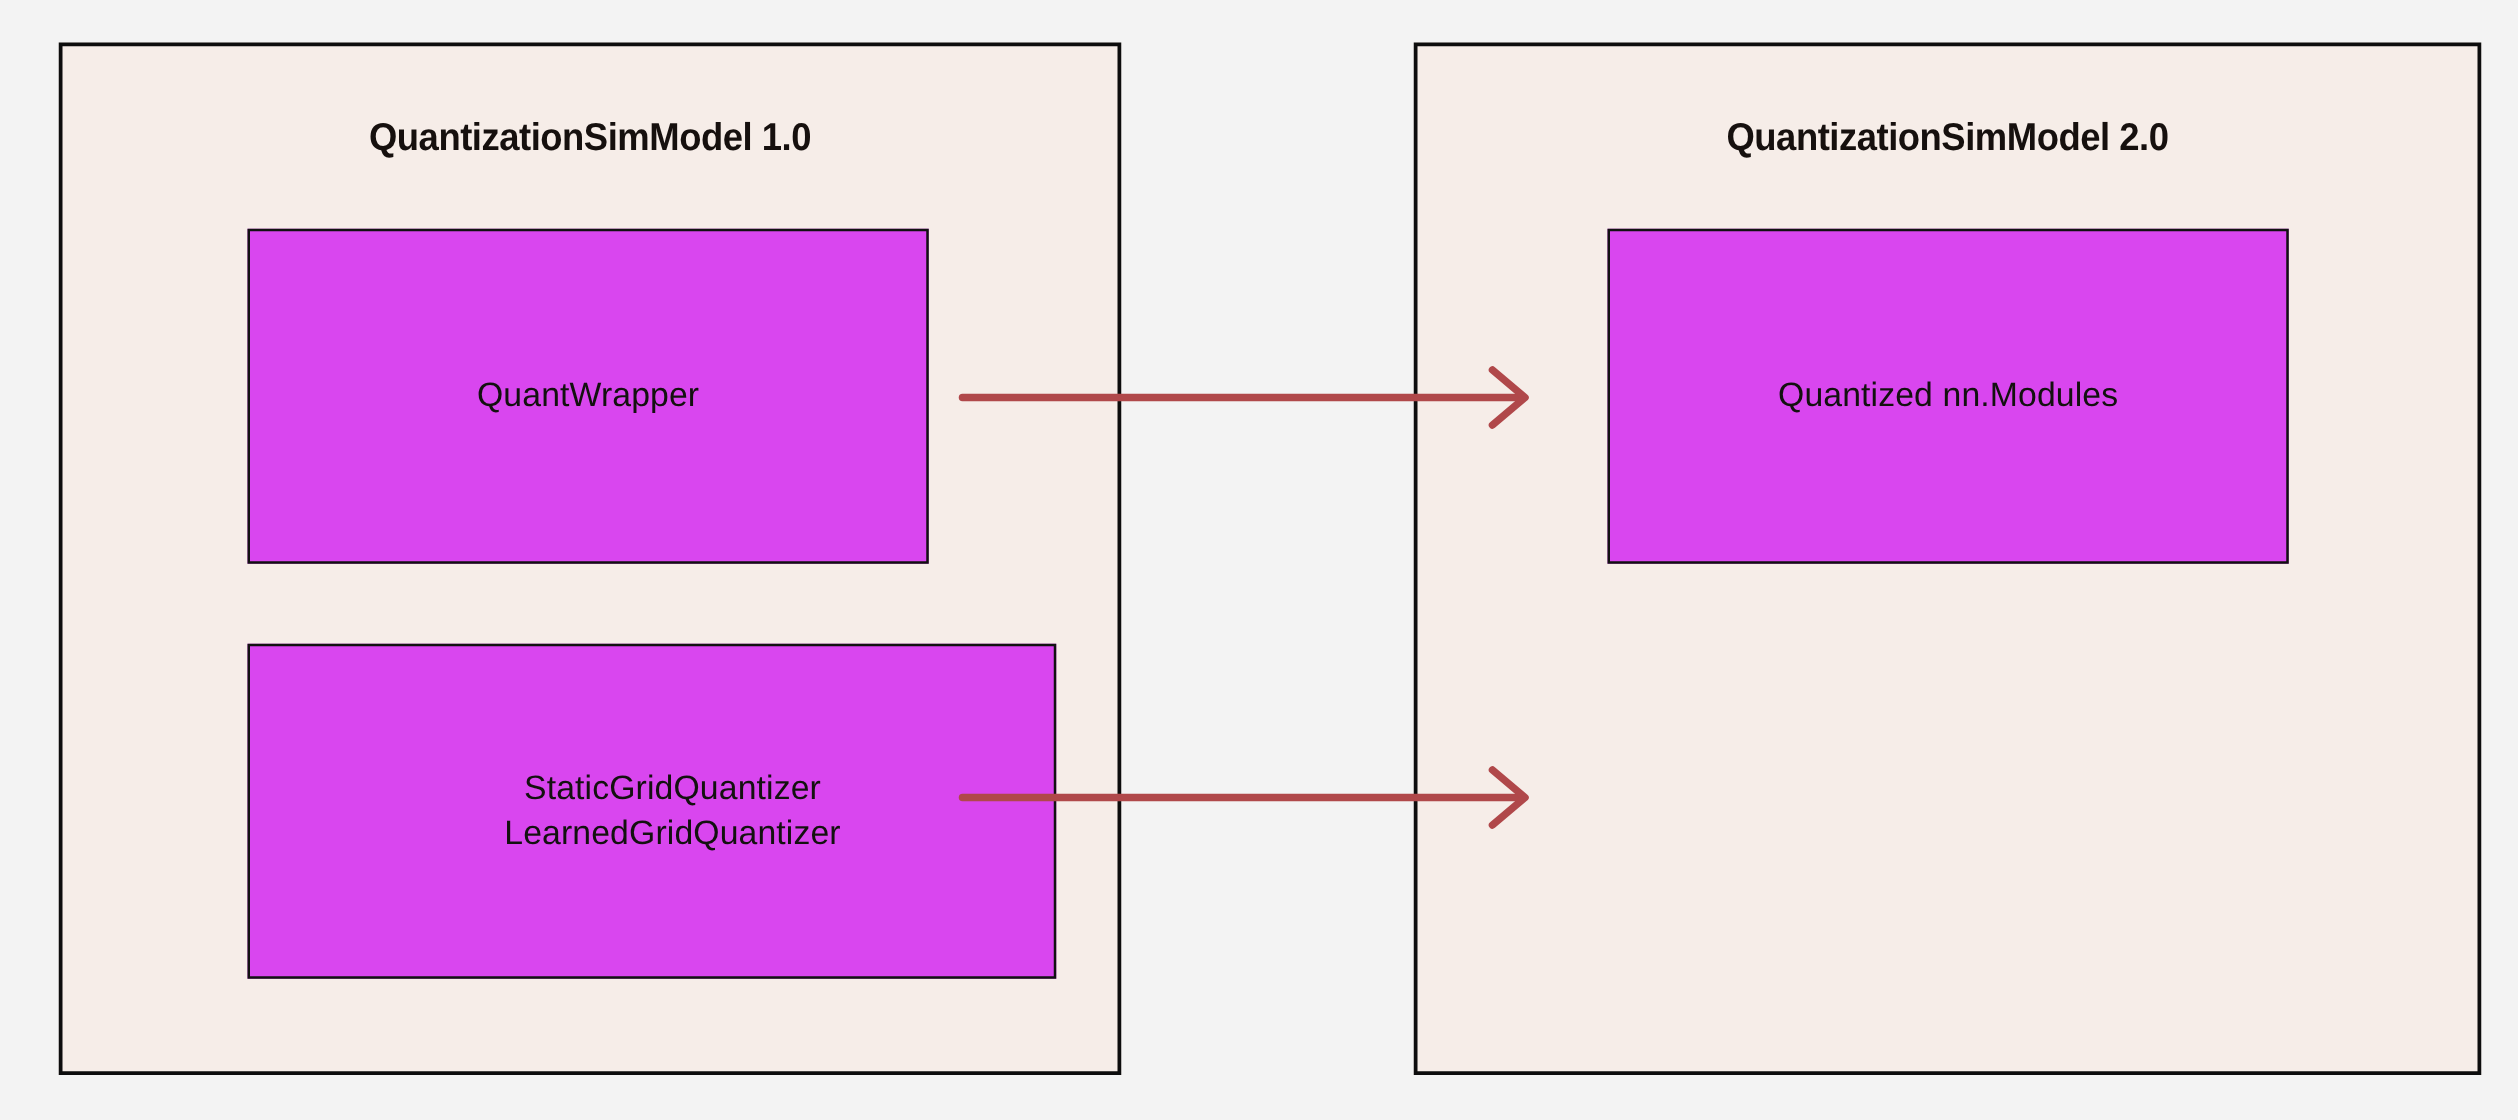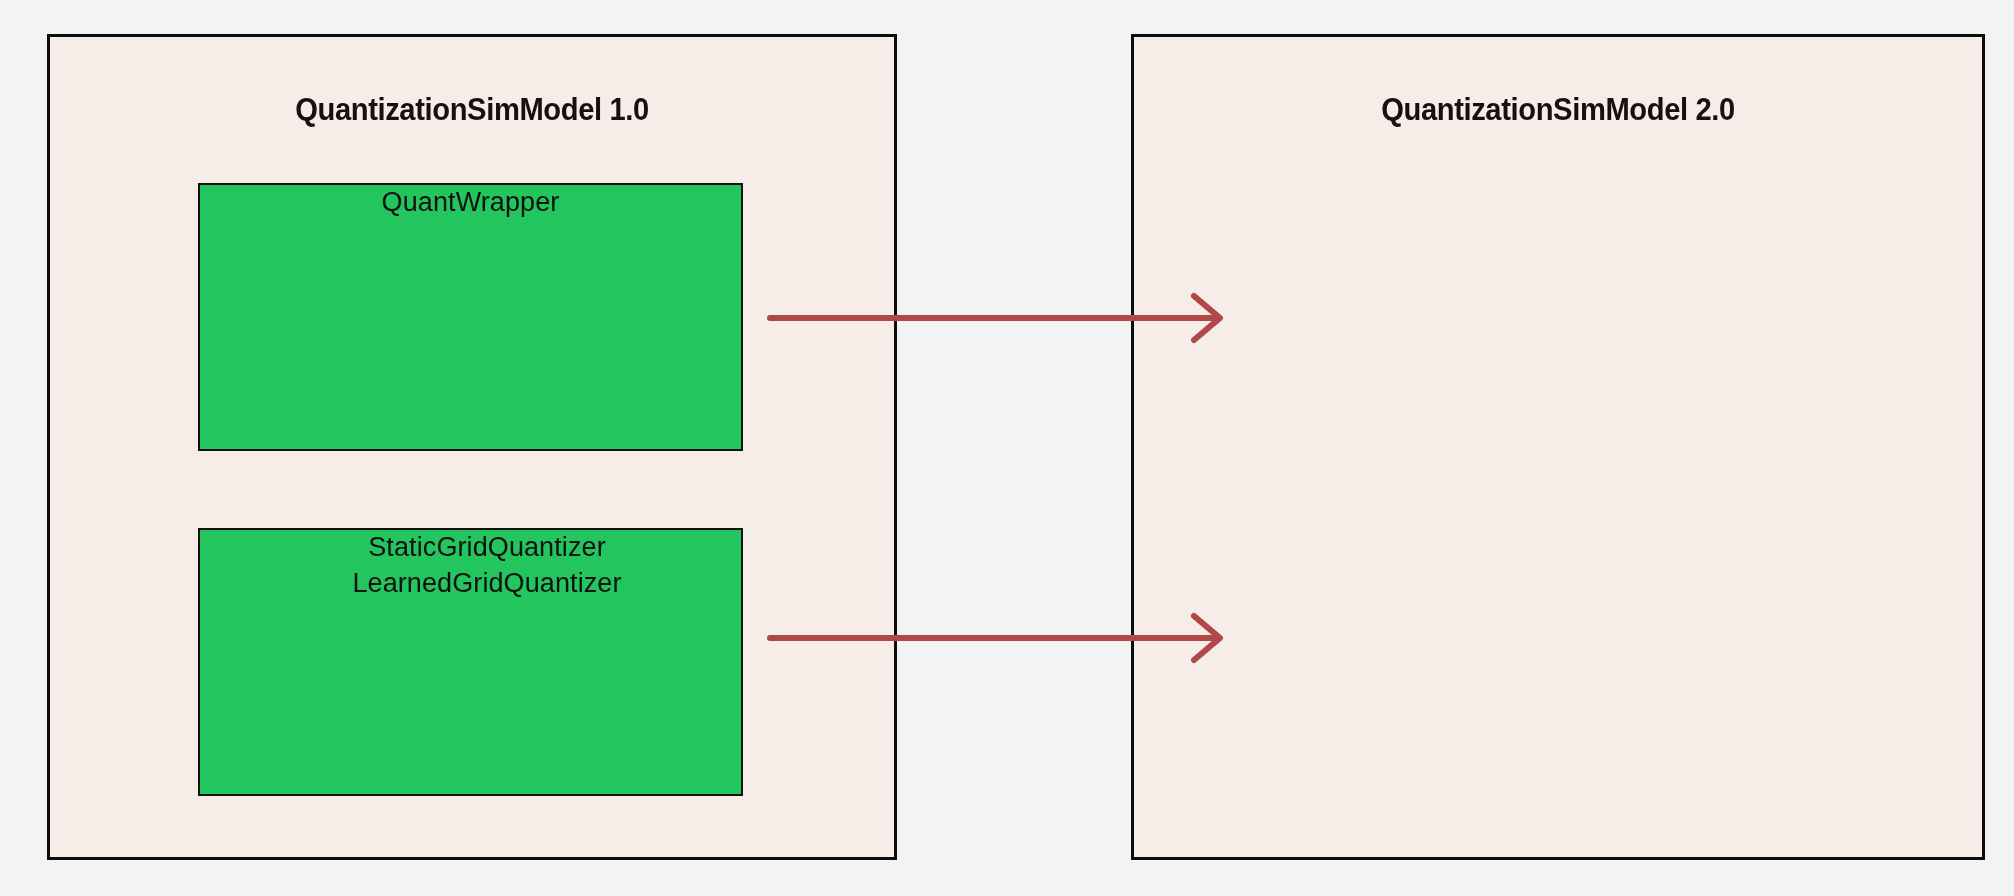--- a/index.html
+++ b/index.html
@@ -46,40 +46,40 @@
     color: #16100e;
     font-family: "Liberation Sans Narrow", "Liberation Sans", "DejaVu Sans", sans-serif;
     transform: scaleX(0.94);
     transform-origin: center center;
     white-space: nowrap;
   }
 
   
   .node-box {
     position: absolute;
-    background: #22c55e;
+    background: #d946ef;
     border: 2px solid #111111;
     box-sizing: border-box;
     display: flex;
-    align-items: flex-start;
+    align-items: center;
     justify-content: center;
     text-align: center;
   }
   .node-label {
     font-size: 27px;
     line-height: 1.32;
     color: #13110f;
     font-weight: normal;
     letter-spacing: 0.1px;
     white-space: pre-line;
   }
 
   
   .box-top    { left: 148px; top: 146px; width: 545px; height: 268px; }
-  .box-bottom { left: 148px; top: 491px; width: 545px; height: 268px; padding-left: 33px; }
+  .box-bottom { left: 148px; top: 478px; width: 647px; height: 268px; padding-left: 33px; }
   #panel-right .box-top,
   #panel-right .box-bottom { left: 152px; }
 
   
   .arrow-svg {
     position: absolute;
     overflow: visible;
     pointer-events: none;
   }
   #arrow-wrapper-top    { left: 770px; top: 288px;  width: 470px; height: 60px; }
@@ -107,20 +107,23 @@
 
     <div class="node-box box-bottom">
       <span class="node-label">StaticGridQuantizer
 LearnedGridQuantizer</span>
     </div>
   </div>
 
   <div class="panel" id="panel-right">
     <div class="panel-title">QuantizationSimModel 2.0</div>
 
+    <div class="node-box box-top">
+      <span class="node-label">Quantized nn.Modules</span>
+    </div>
 
   </div>
 
   <svg class="arrow-svg" id="arrow-wrapper-top" viewBox="0 0 470 60">
     <line class="arrow-line" x1="0" y1="30" x2="448" y2="30"></line>
     <polyline class="arrow-head" points="424,8 450,30 424,52"></polyline>
   </svg>
 
   <svg class="arrow-svg" id="arrow-wrapper-bottom" viewBox="0 0 470 60">
     <line class="arrow-line" x1="0" y1="30" x2="448" y2="30"></line>

